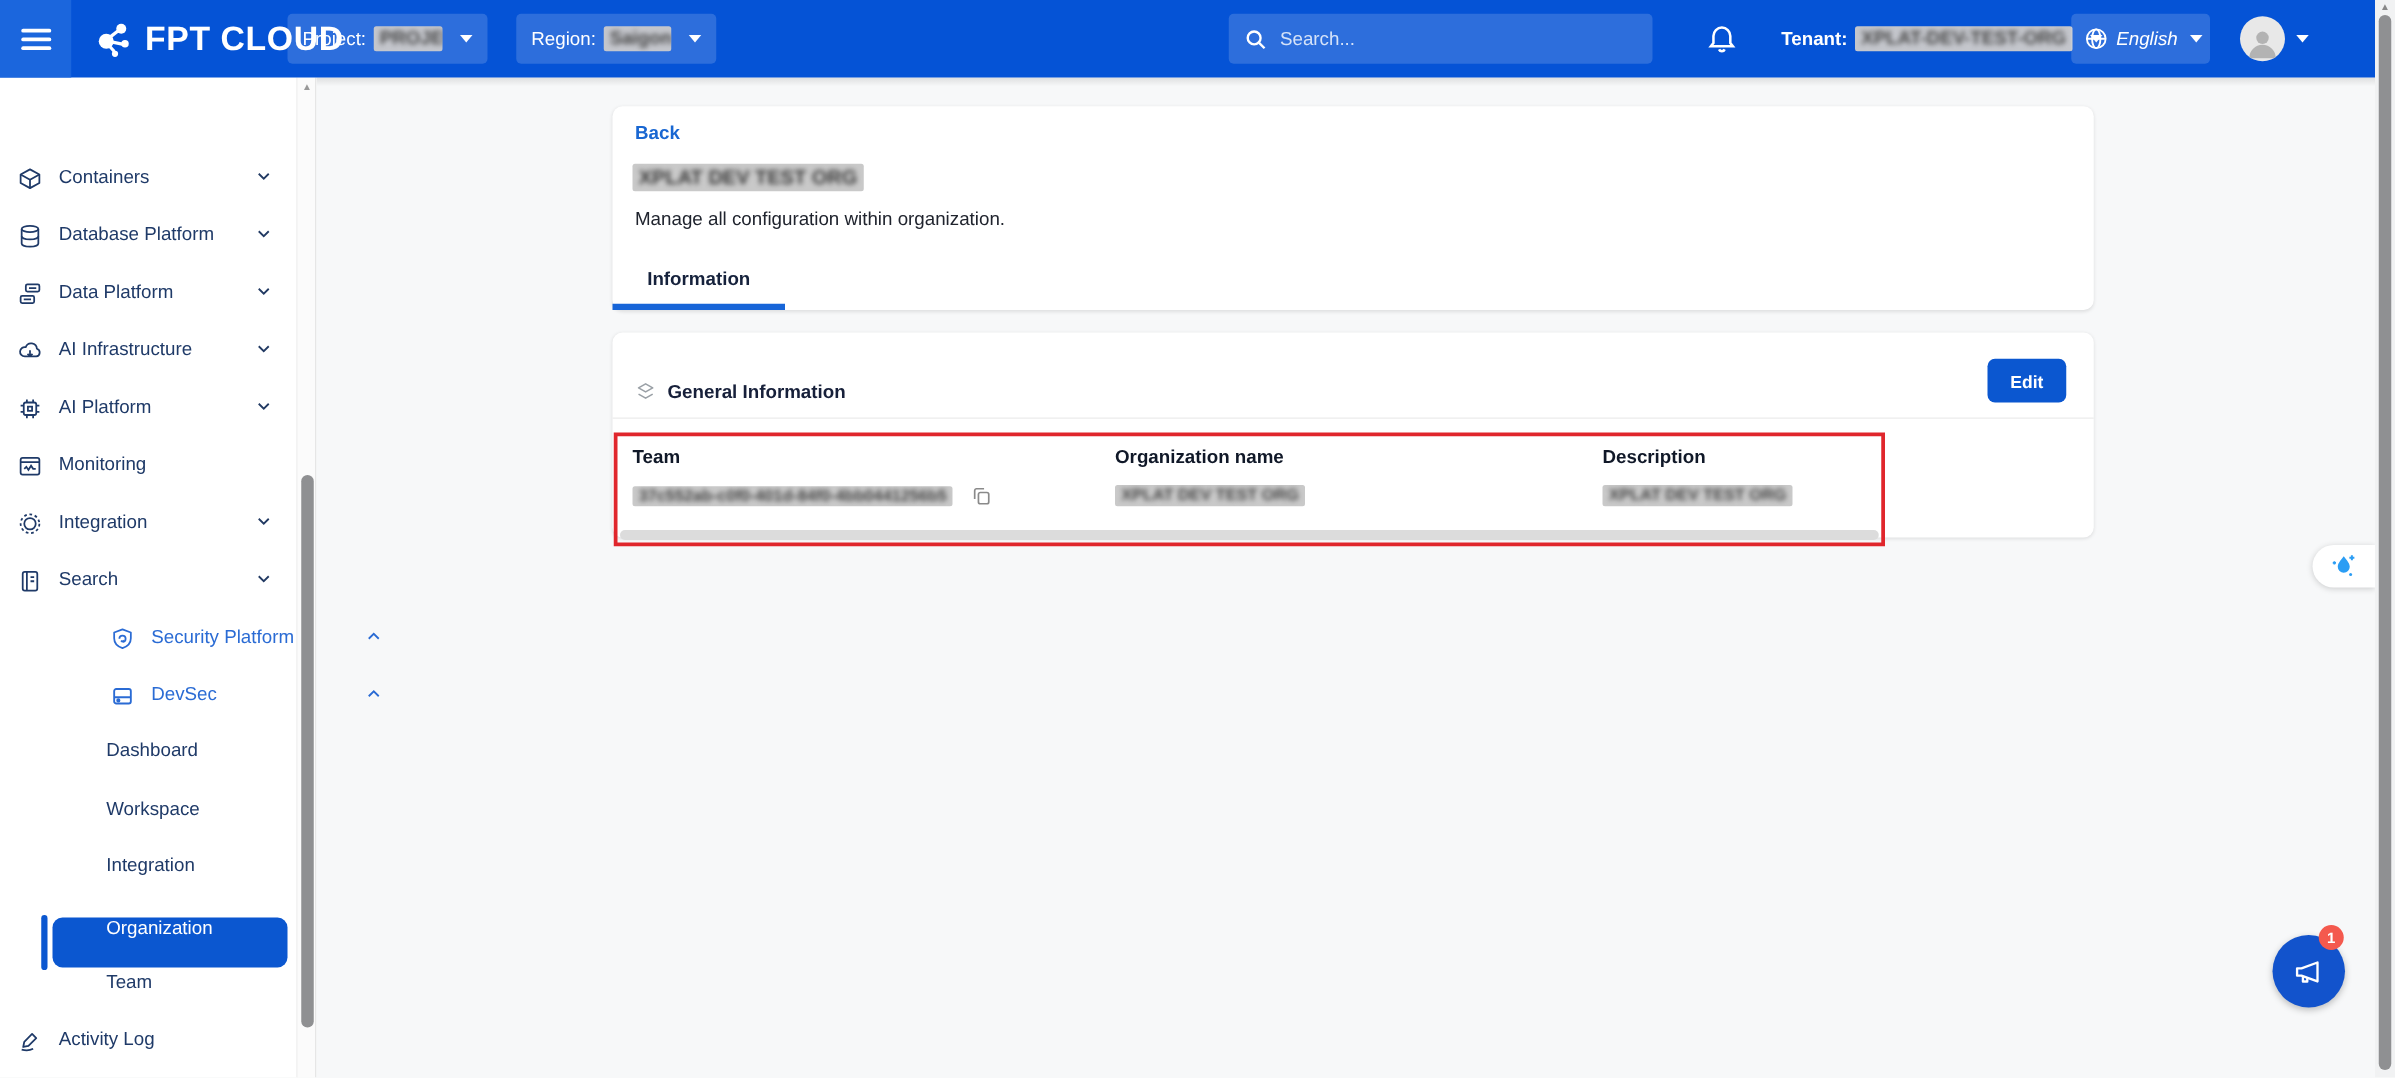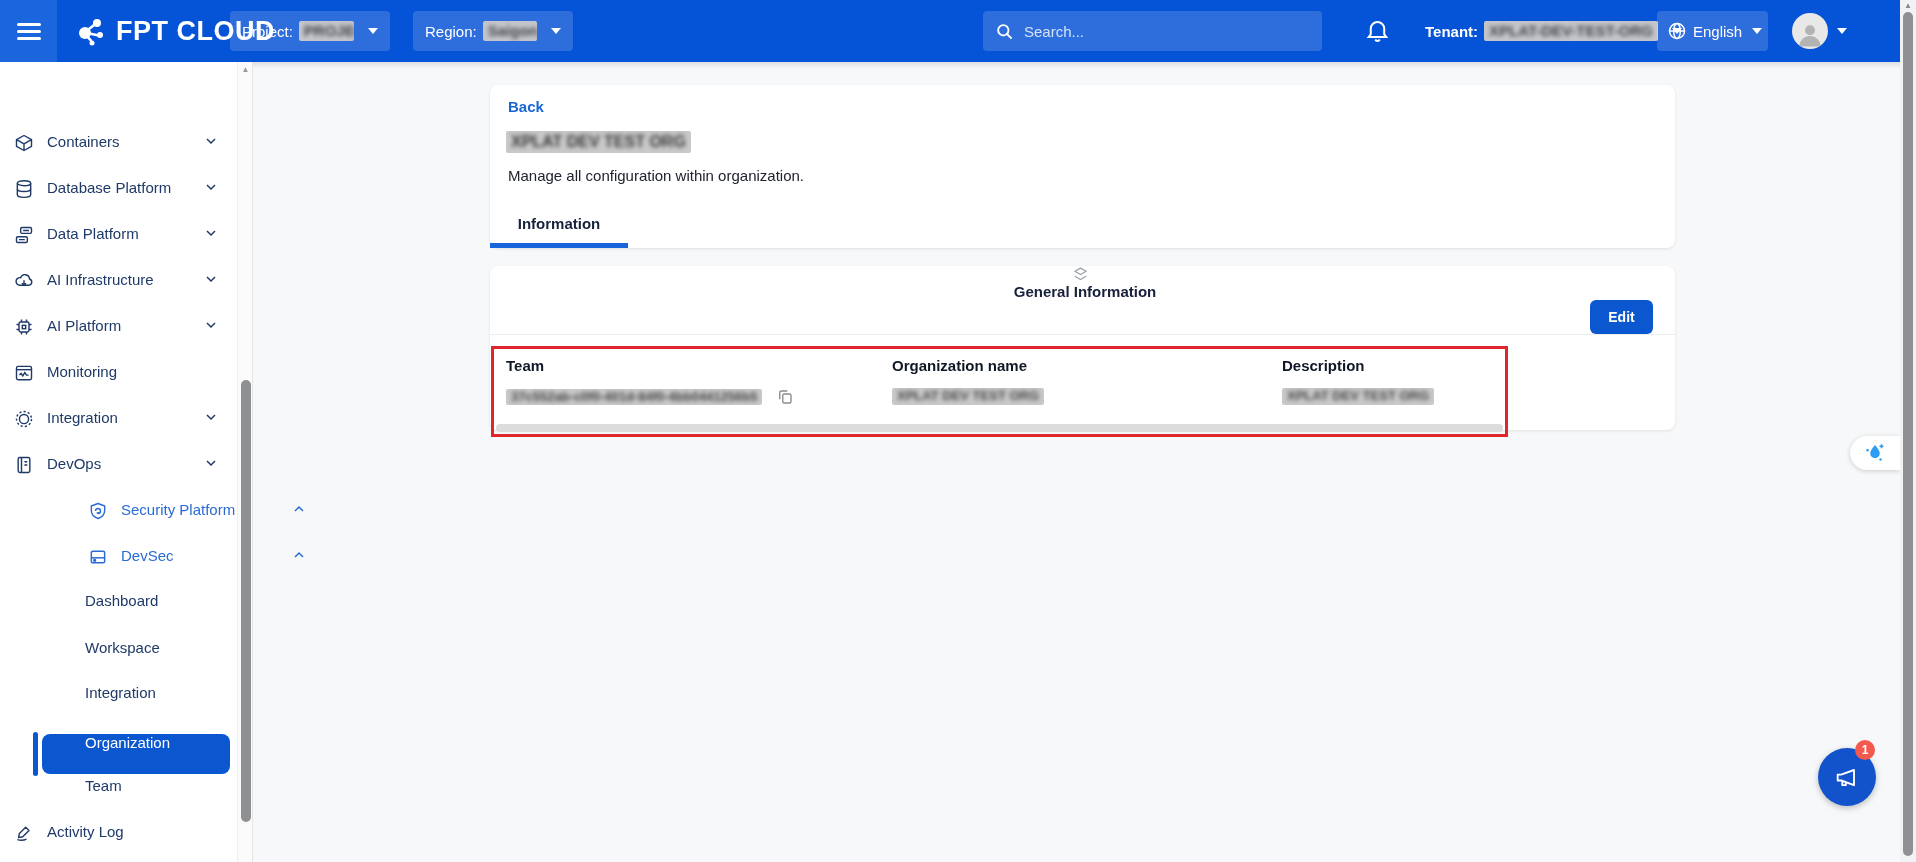--- a/index.html
+++ b/index.html
@@ -59,21 +59,21 @@
 
   .card { position:absolute; background:#fff; border-radius:8px; box-shadow:0 1px 3px rgba(0,0,0,.10); z-index:5; }
   .card1 { left:490px; top:85px; width:1185px; height:163px; }
   .back-link { position:absolute; left:18px; top:13px; color:#1967d2; font-size:15px; font-weight:700; cursor:pointer; }
   .org-title { position:absolute; left:16px; top:46px; font-size:17px; font-weight:700; }
   .org-title .redact i { font-size:16px; color:#3a3a3a; }
   .subtitle { position:absolute; left:18px; top:82px; font-size:15px; color:#20242e; }
   .tabbar { position:absolute; left:0; bottom:0; height:44px; width:138px; display:flex; align-items:center; justify-content:center; font-size:15px; font-weight:700; color:#16223c; border-bottom:5px solid #1765d8; cursor:pointer; }
 
   .card2 { left:490px; top:266px; width:1185px; height:164px; }
-  .card2-head { display:flex; align-items:center; height:69px; padding:0 22px 0 18px; border-bottom:1px solid #ececec;flex-direction:column; }
+  .card2-head { display:flex; align-items:flex-end; height:69px; padding:0 22px 12px 18px; border-bottom:1px solid #ececec; }
   .gi-label { margin-left:9px; font-size:15px; font-weight:700; color:#17203a; }
   .edit-btn { margin-left:auto; width:63px; height:35px; background:#0b57d0; color:#fff; border:none; border-radius:6px; font-size:14px; font-weight:700; cursor:pointer; font-family:"Liberation Sans", sans-serif; }
   .fields { position:relative; height:94px; }
   .fcol { position:absolute; top:22px; }
   .fcol .flabel { font-size:15px; font-weight:700; color:#101828; }
   .fcol .fval { margin-top:14px; display:flex; align-items:center; font-size:13px; }
   .copy-ic { margin-left:14px; color:#8a8a8a; cursor:pointer; display:inline-flex; }
   .col-code { left:16px; } .col-org { left:402px; } .col-desc { left:792px; }
 
   .red-rect { position:absolute; left:491px; top:346px; width:1017px; height:91px; border:3px solid #e0262c; z-index:8; pointer-events:none; }
@@ -138,21 +138,21 @@
         <path d="M10 20a2.2 2.2 0 0 0 4 0"></path>
       </svg>
   </span>
 
   <div class="tenant">
     <span class="lbl">Tenant:</span>
     <span class="redact"><i>XPLAT-DEV-TEST-ORG</i></span>
     <span class="caret"></span>
   </div>
 
-  <div class="chip" style="left:1657px; width:111px; padding:16px 10px;">
+  <div class="chip" style="left:1657px; width:111px; padding:16px 10px;font-style:italic;">
     <span class="nav-ico" style="margin-right:6px;">
       <svg width="20" height="20" viewBox="0 0 24 24" fill="none" stroke="#fff" stroke-width="1.8">
           <circle cx="12" cy="12" r="9"></circle>
           <ellipse cx="12" cy="12" rx="4" ry="9"></ellipse>
           <path d="M3 12h18"></path>
         </svg>
     </span>
     <span class="lbl">English</span>
     <span class="caret" style="margin-left:10px;"></span>
   </div>
@@ -271,21 +271,21 @@
         </svg>
       </span>
   </div>
   <div class="srow l1" style="top:393px">
     <span class="sicon">
         <svg width="20" height="20" viewBox="0 0 24 24" fill="none" stroke="currentColor" stroke-width="1.7">
           <rect x="5" y="3" width="14" height="18" rx="2"></rect>
           <path d="M9 3v18M12.5 8h3.5M12.5 12h3.5"></path>
         </svg>
       </span>
-    <span class="slabel">DevOps</span>
+    <span class="slabel">Search</span>
     <span class="chev">
         <svg width="16" height="16" viewBox="0 0 24 24" fill="none" stroke="currentColor" stroke-width="2.2">
           <path d="M6 9l6 6 6-6"></path>
         </svg>
       </span>
   </div>
   <div class="srow l1 hl" style="top:439px">
     <span class="sicon">
         <svg width="20" height="20" viewBox="0 0 24 24" fill="none" stroke="currentColor" stroke-width="1.7" stroke-linejoin="round">
           <path d="M12 3l8 3v5.5c0 4.8-3.4 8-8 9.5-4.6-1.5-8-4.7-8-9.5V6z"></path>

